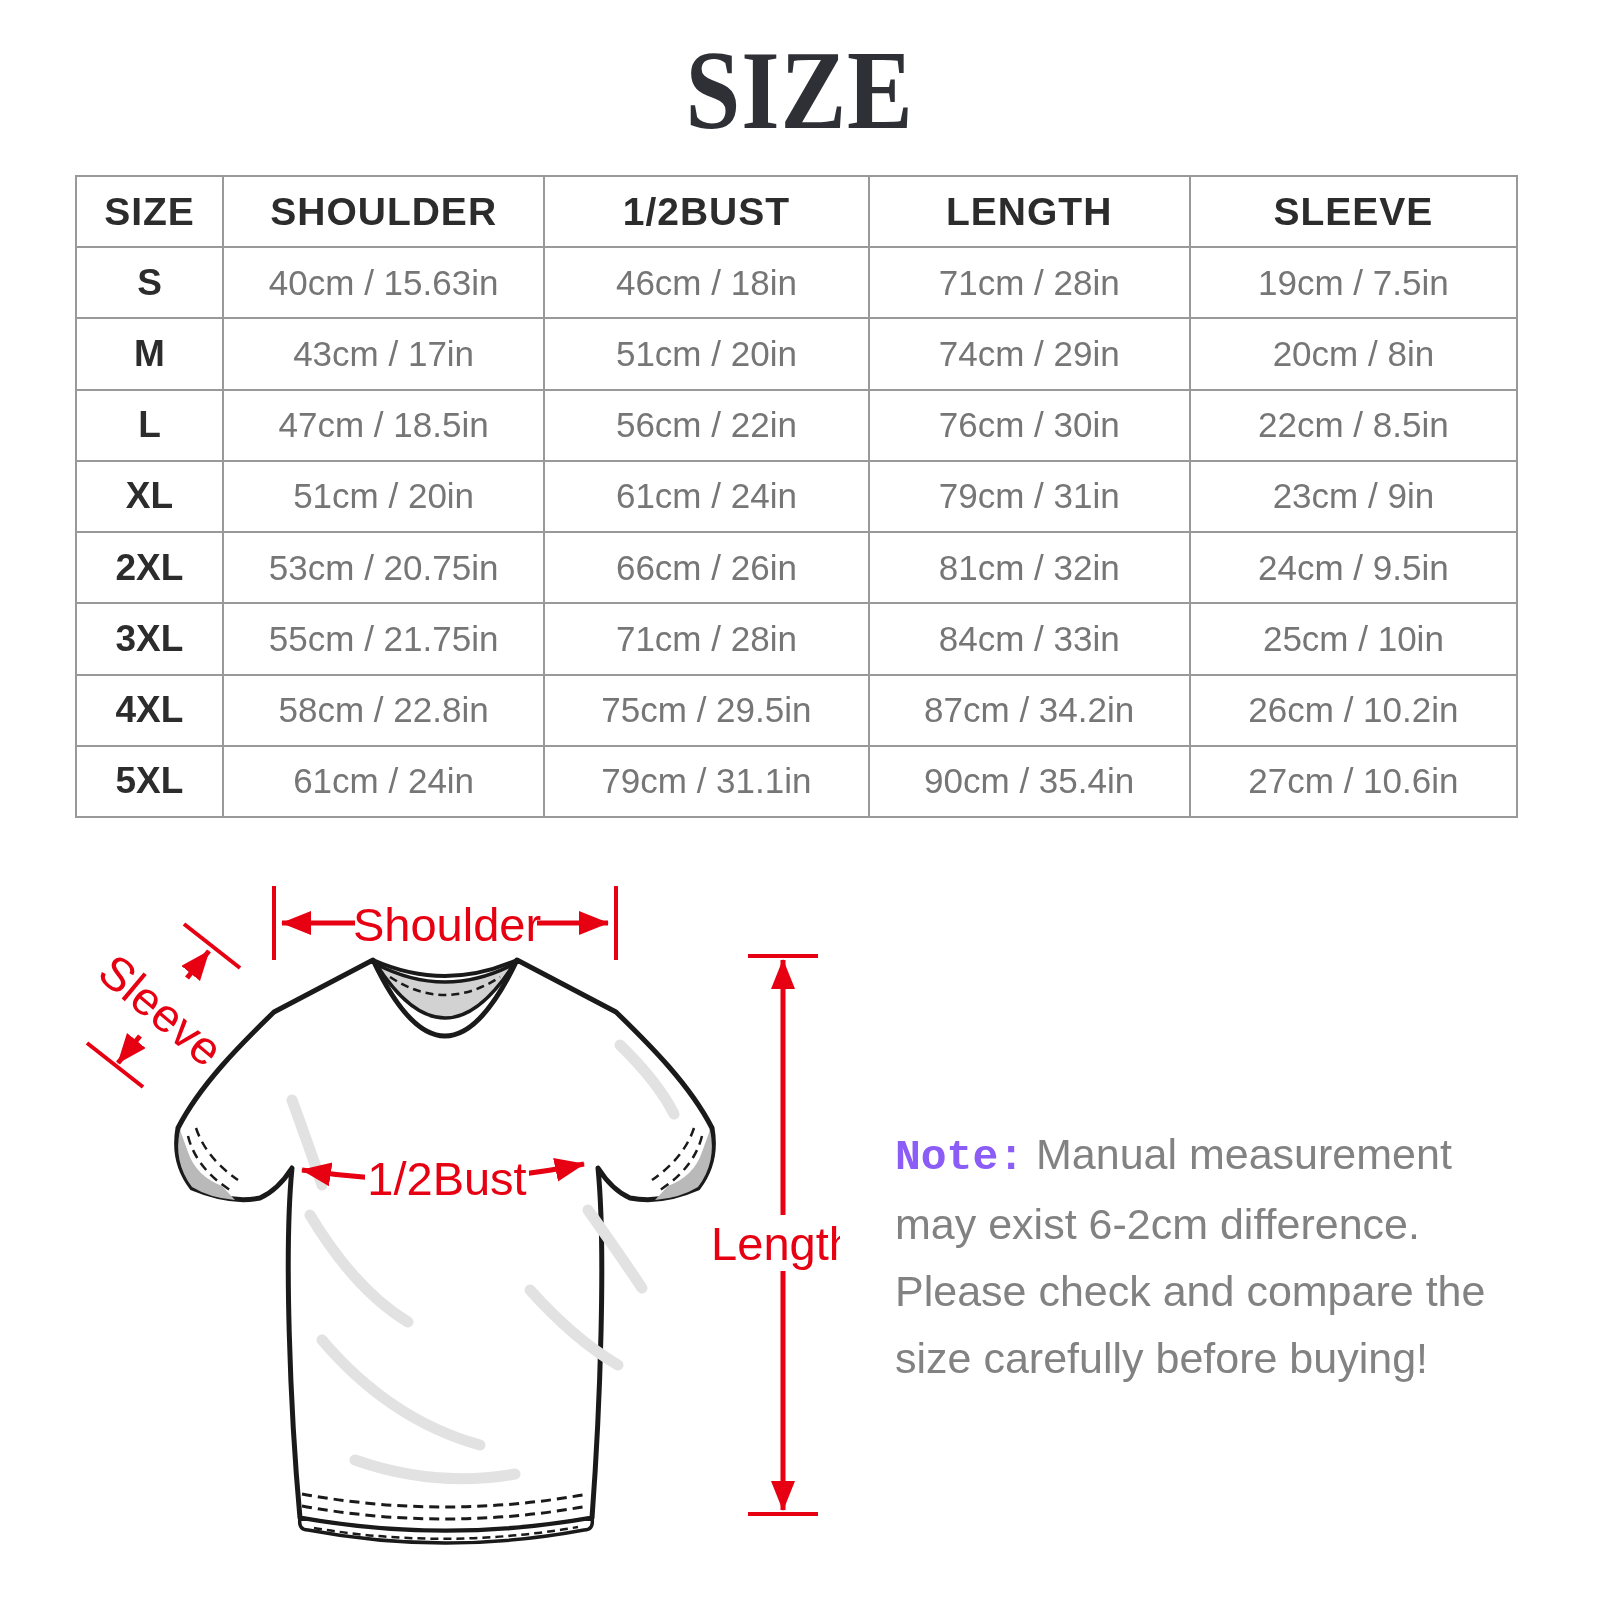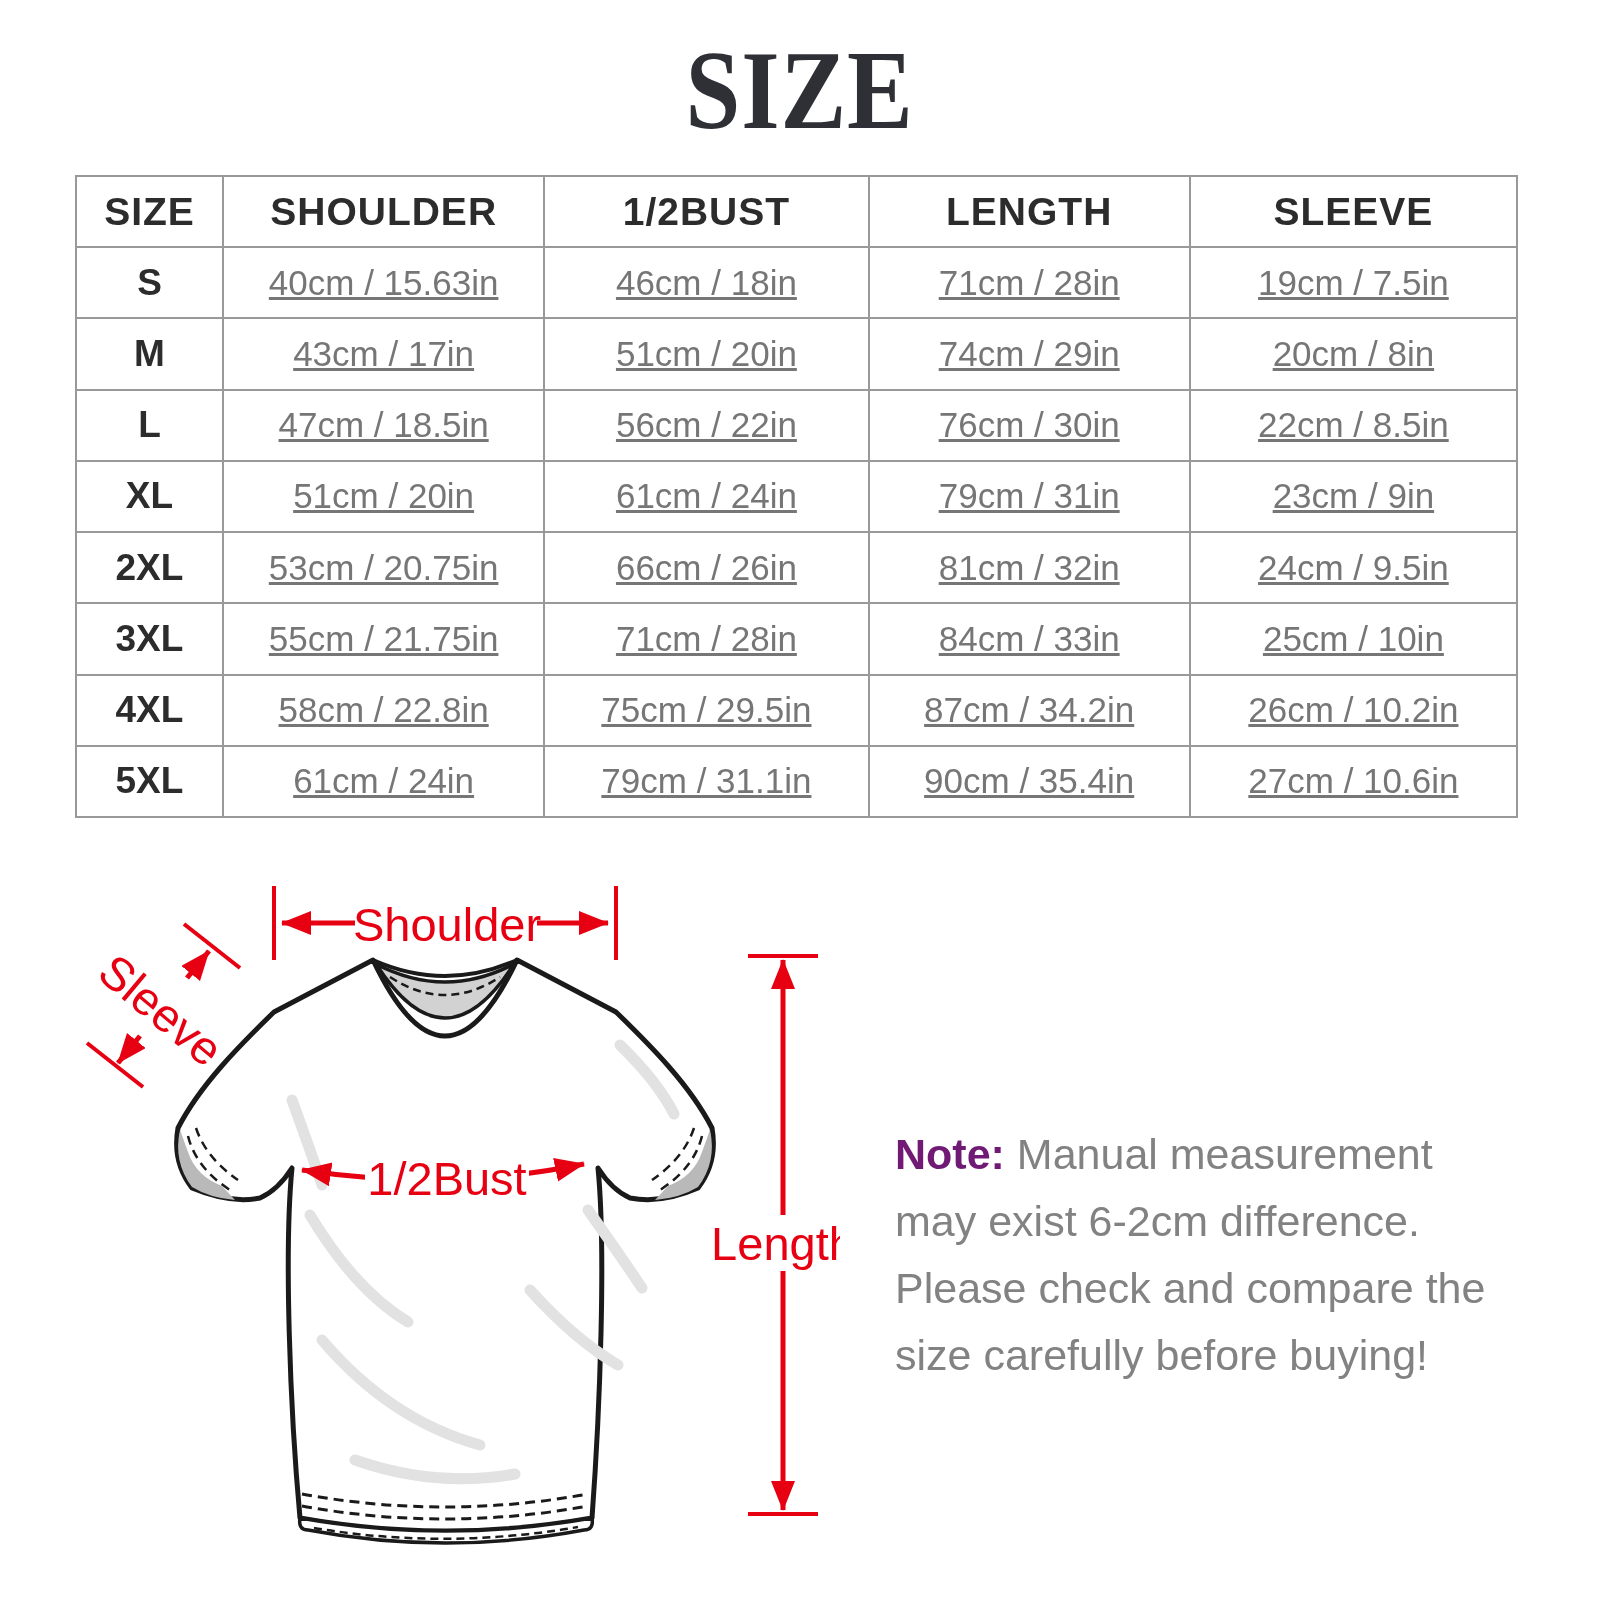--- a/index.html
+++ b/index.html
@@ -32,36 +32,36 @@
   }
   .trow{display:contents;}
   .cell{
     border-right:2px solid #999999;
     border-bottom:2px solid #999999;
     display:flex;align-items:center;justify-content:center;
     box-sizing:border-box;background:#ffffff;
   }
   .th{font-weight:700;font-size:39px;color:#2c2c2c;letter-spacing:1px;}
   .td-size{font-weight:700;font-size:37px;color:#2c2c2c;}
-  .td{font-size:35px;color:#767676;text-decoration:underline;}
+  .td{font-size:35px;color:#767676;}
 
   
   .diagram{position:absolute;left:60px;top:860px;width:780px;height:720px;}
   .diagram text{
     font-family:"Liberation Sans", sans-serif;
     fill:#e60012;
   }
   .anno{stroke:#e60012;fill:none;}
 
   
   .note{
     position:absolute;left:895px;top:1078px;width:600px;
     font-size:43px;line-height:67px;color:#828282;
   }
-  .note b{color:#701a75;font-weight:700;}
+  .note b{color:#8b5cf6;font-weight:700;font-family:Liberation Mono, monospace;}
 </style>
 </head>
 <body>
 
 <div class="title-wrap">
   <span class="title-text">SIZE</span>
 </div>
 
 <div class="size-table">
   <div class="trow">

